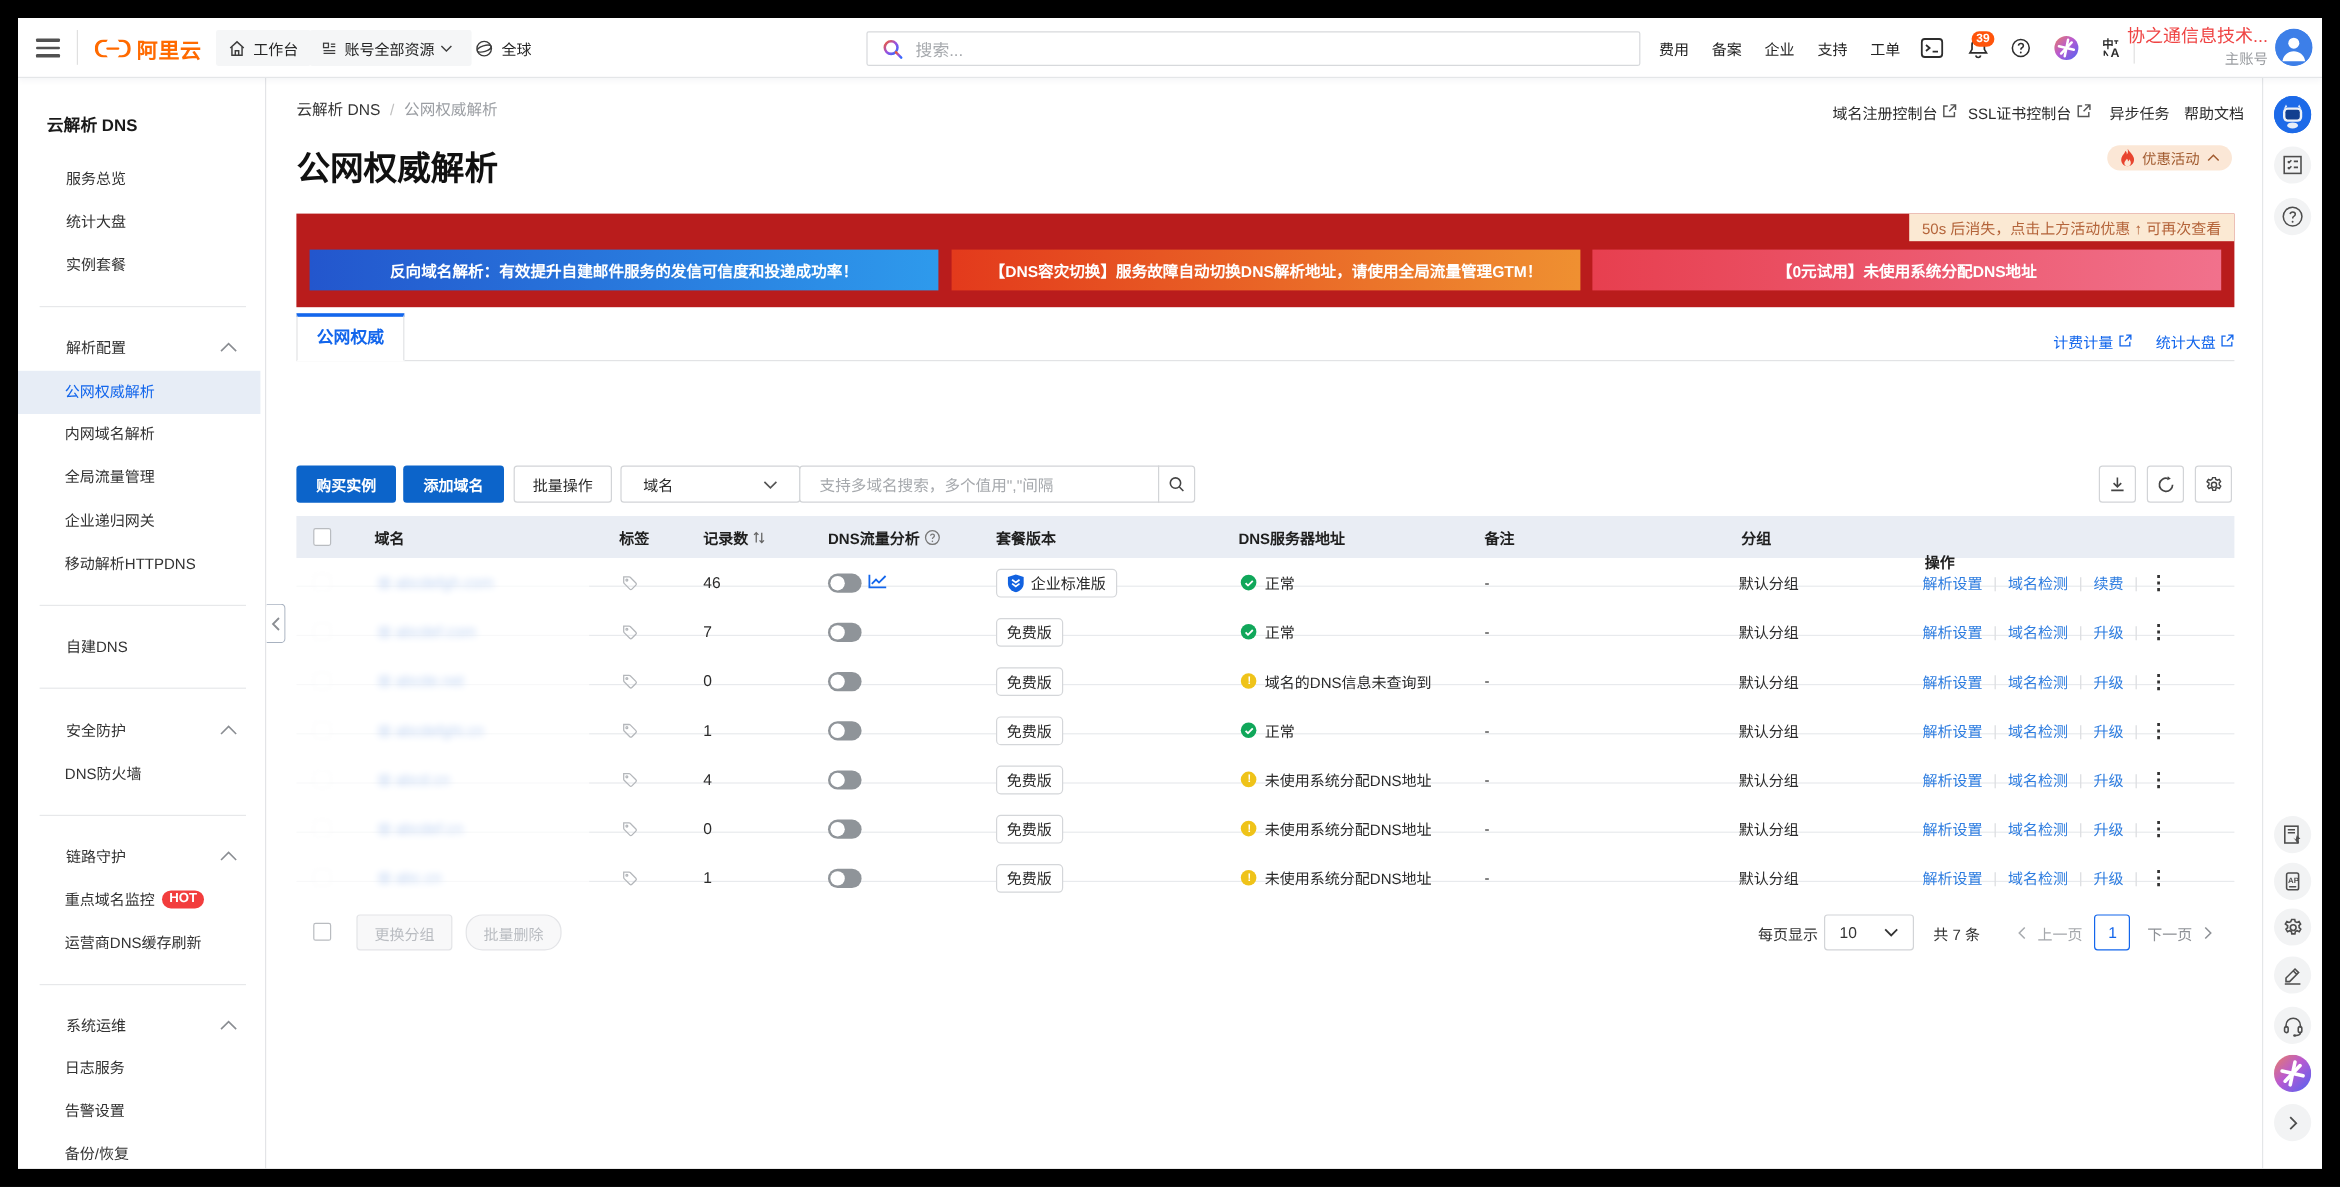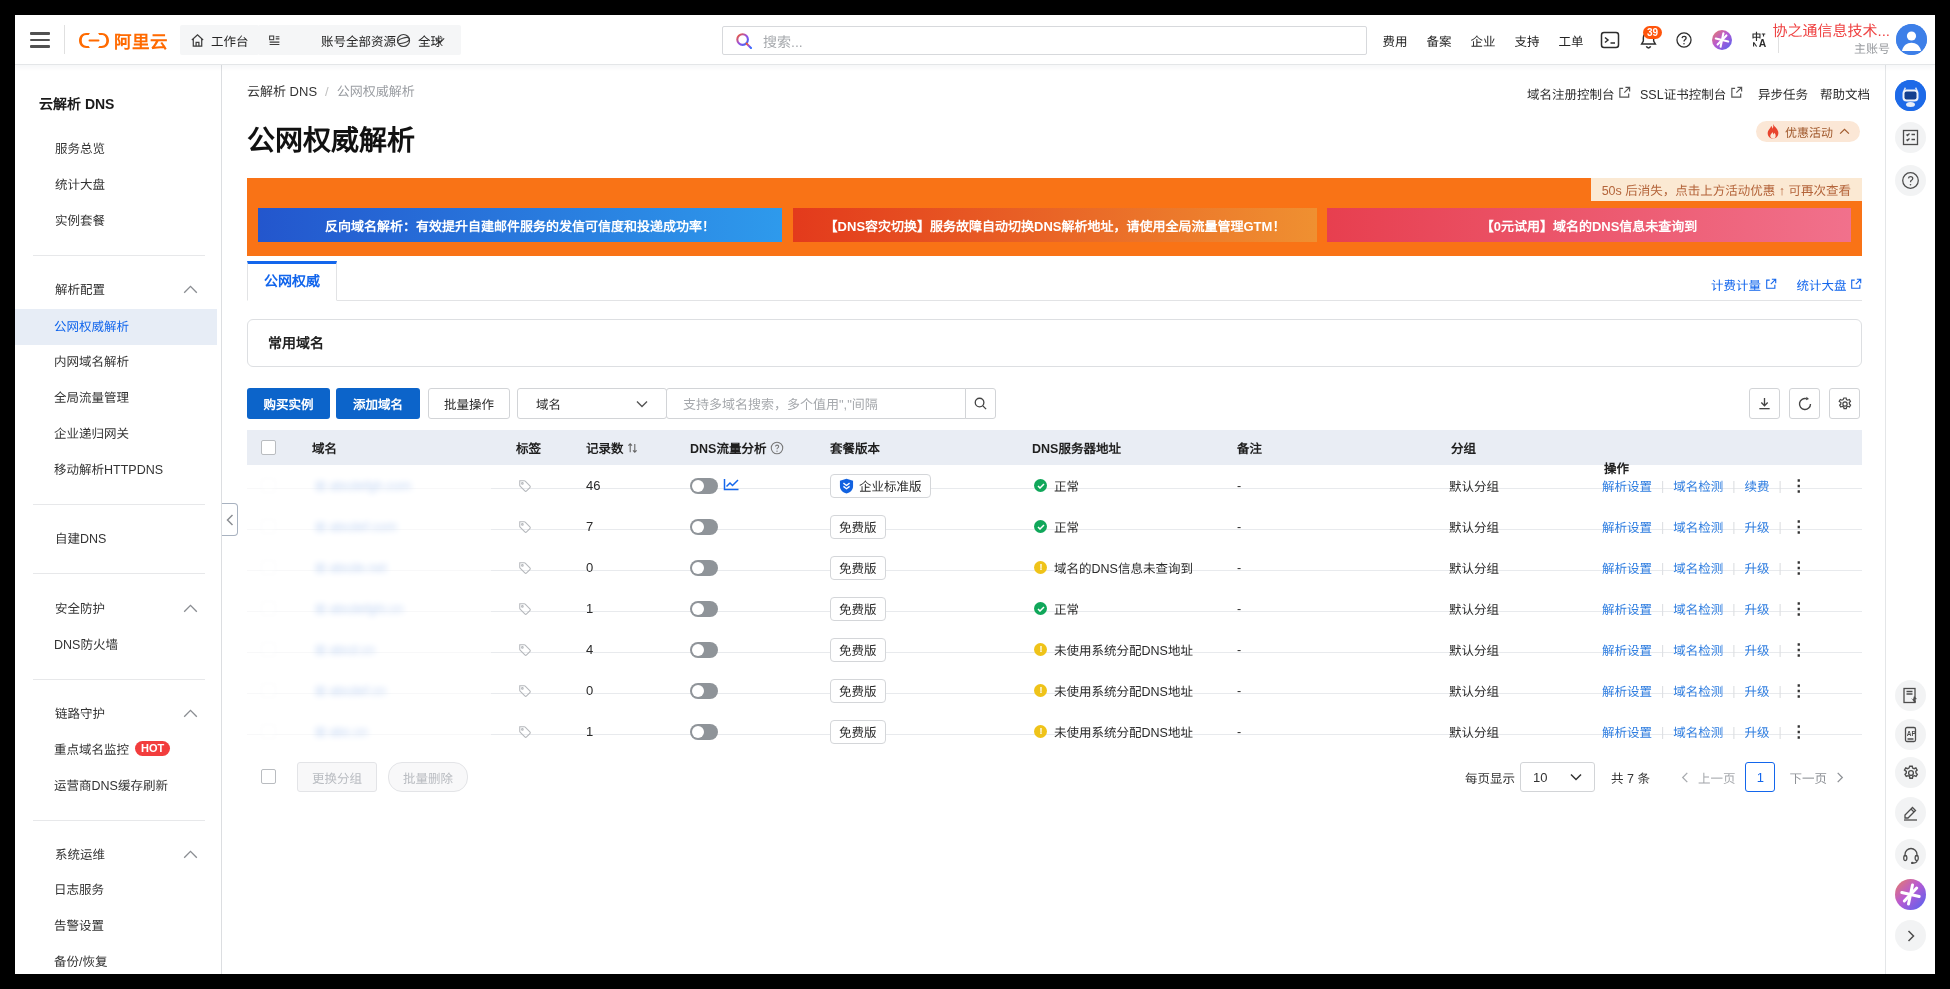--- a/index.html
+++ b/index.html
@@ -35,21 +35,21 @@
 .rrail{position:absolute;right:0;top:50px;width:50px;height:909px;background:#fff;border-left:1px solid #e4e6e8;}
 .rr-ic{position:absolute;left:9px;width:31px;height:31px;border-radius:50%;background:#f2f3f4;display:flex;align-items:center;justify-content:center;}
 
 .main{position:absolute;left:207px;top:50px;width:1663px;height:909px;background:#fff;}
 .crumb{position:absolute;left:25px;top:16px;font-size:13px;color:#333;}
 .crumb .sep{color:#c0c0c0;margin:0 8px;}
 .crumb .cur{color:#9b9ea3;}
 .toplinks{position:absolute;right:23px;top:19px;font-size:12.5px;color:#2d2d2d;display:flex;align-items:center;gap:26px;}
 .pgtitle{position:absolute;left:25px;top:53px;font-size:28px;font-weight:bold;color:#111;}
 .pill{position:absolute;right:25px;top:56px;height:21px;background:#fbe7d6;border-radius:11px;display:flex;align-items:center;padding:0 10px;font-size:12px;color:#a15a2e;}
-.band{position:absolute;left:25px;top:113px;width:1615px;height:78px;background:#f97316;}
+.band{position:absolute;left:25px;top:113px;width:1615px;height:78px;background:#b91c1c;}
 .notice{position:absolute;right:0;top:0;height:23px;background:#fbe9d3;color:#b4643a;font-size:12.5px;display:flex;align-items:center;padding:0 11px;}
 .banner{position:absolute;top:30px;height:34px;color:#fff;font-size:13px;font-weight:bold;display:flex;align-items:center;justify-content:center;white-space:nowrap;letter-spacing:0;}
 .tabs{position:absolute;left:25px;top:197px;width:1615px;height:39px;border-bottom:1px solid #e2e3e5;}
 .tab{position:absolute;left:0;bottom:-1px;width:90px;height:40px;background:#fff;border:1px solid #e2e3e5;border-bottom:1px solid #fff;border-top:3px solid #1366ec;color:#1366ec;font-weight:bold;font-size:14px;text-align:center;line-height:35px;}
 .tab-links{position:absolute;right:0;top:13px;display:flex;gap:20px;font-size:12.5px;color:#1366ec;}
 .card{position:absolute;left:25px;top:254px;width:1615px;height:48px;border:1px solid #dddfe2;border-radius:6px;line-height:46px;padding-left:20px;font-weight:bold;font-size:14px;color:#1f1f1f;}
 
 .btn{position:absolute;top:323px;height:31px;border-radius:3px;font-size:12.5px;display:flex;align-items:center;justify-content:center;}
 .btn-p{background:#0c64ca;color:#fff;font-weight:bold;}
 .btn-d{background:#fff;border:1px solid #d2d4d7;color:#2b2b2b;}
@@ -92,21 +92,21 @@
       <span style="color:#ff6a00;font-size:17.5px;font-weight:bold;margin-left:5px;letter-spacing:0.5px;">阿里云</span>
     </div>
     <div class="chip" style="left:165px;">
       <svg width="15" height="15" viewBox="0 0 16 16" fill="none" stroke="#3d3d3d" stroke-width="1.3">
           <path d="M2 7.5 8 2l6 5.5"></path>
           <path d="M3.5 6.5V14h9V6.5"></path>
           <path d="M6.5 14v-4h3v4"></path>
         </svg>
       工作台
     </div>
-    <div class="chip" style="left:243px;gap:34px;">
+    <div class="chip" style="left:243px;">
       <svg width="13" height="13" viewBox="0 0 16 16" fill="none" stroke="#3d3d3d" stroke-width="1.3">
           <rect x="2" y="2.5" width="5" height="4.5"></rect>
           <path d="M9.5 3.5H14M9.5 6H14M2 10h12M2 13h12"></path>
         </svg>
       账号全部资源
       <svg style="margin-left:5px" width="10" height="7" viewBox="0 0 12 8" fill="none" stroke="#3d3d3d" stroke-width="1.4">
           <path d="M1 1.5 6 6.5 11 1.5"></path>
         </svg>
     </div>
     <div class="plain-item" style="left:380px;">
@@ -341,36 +341,35 @@
           <path d="M7 15.5c-2 0-3.3-1.6-2.8-3.4.4-1.4 1.6-1.9 2.1-3.3.9.7 1.1 1.5 1 2.5.8-.5 1.1-1.2 1.2-2 .9 1.2 1.6 2.4 1.3 3.9-.3 1.4-1.5 2.3-2.8 2.3z" fill="#fbe7d6"></path>
         </svg>
       优惠活动 <svg style="margin-left:6px" width="11" height="7" viewBox="0 0 12 8" fill="none" stroke="#a15a2e" stroke-width="1.4">
           <path d="M1 6.5 6 1.5 11 6.5"></path>
         </svg>
     </div>
     <div class="band">
       <div class="notice">50s 后消失，点击上方活动优惠 ↑ 可再次查看</div>
       <div class="banner" style="left:11px;width:524px;background:linear-gradient(90deg,#2356cd,#2e9aec);">反向域名解析：有效提升自建邮件服务的发信可信度和投递成功率！</div>
       <div class="banner" style="left:546px;width:524px;background:linear-gradient(90deg,#e33a1c,#ef9031);">【DNS容灾切换】服务故障自动切换DNS解析地址，请使用全局流量管理GTM！</div>
-      <div class="banner" style="left:1080px;width:524px;background:linear-gradient(90deg,#e73f4f,#f1718c);">【0元试用】域名的DNS信息未查询到</div>
+      <div class="banner" style="left:1080px;width:524px;background:linear-gradient(90deg,#e73f4f,#f1718c);">【0元试用】未使用系统分配DNS地址</div>
     </div>
     <div class="tabs">
       <div class="tab">公网权威</div>
       <div class="tab-links">
         <span>计费计量 <svg width="12" height="12" viewBox="0 0 14 14" fill="none" stroke="#1366ec" stroke-width="1.3">
               <path d="M5.5 2.5H2v9.5h9.5V8"></path>
               <path d="M8 1.5h4.5V6M12 2 6.8 7.2"></path>
             </svg></span>
         <span>统计大盘 <svg width="12" height="12" viewBox="0 0 14 14" fill="none" stroke="#1366ec" stroke-width="1.3">
               <path d="M5.5 2.5H2v9.5h9.5V8"></path>
               <path d="M8 1.5h4.5V6M12 2 6.8 7.2"></path>
             </svg></span>
       </div>
     </div>
-    <div class="card">常用域名</div>
 
     <div class="btn btn-p" style="left:25px;width:83px;">购买实例</div>
     <div class="btn btn-p" style="left:114px;width:84px;">添加域名</div>
     <div class="btn btn-d" style="left:206px;width:82px;font-weight:500;">批量操作</div>
     <div class="btn btn-d" style="left:295px;width:150px;justify-content:flex-start;padding-left:18px;color:#2b2b2b;">域名
       <svg style="position:absolute;right:18px;" width="12" height="8" viewBox="0 0 12 8" fill="none" stroke="#555" stroke-width="1.4">
           <path d="M1 1.5 6 6.5 11 1.5"></path>
         </svg>
     </div>
     <div class="btn btn-d" style="left:444px;width:300px;justify-content:flex-start;padding-left:16px;color:#a6a9ad;border-radius:3px 0 0 3px;font-size:13px;">支持多域名搜索，多个值用","间隔</div>

